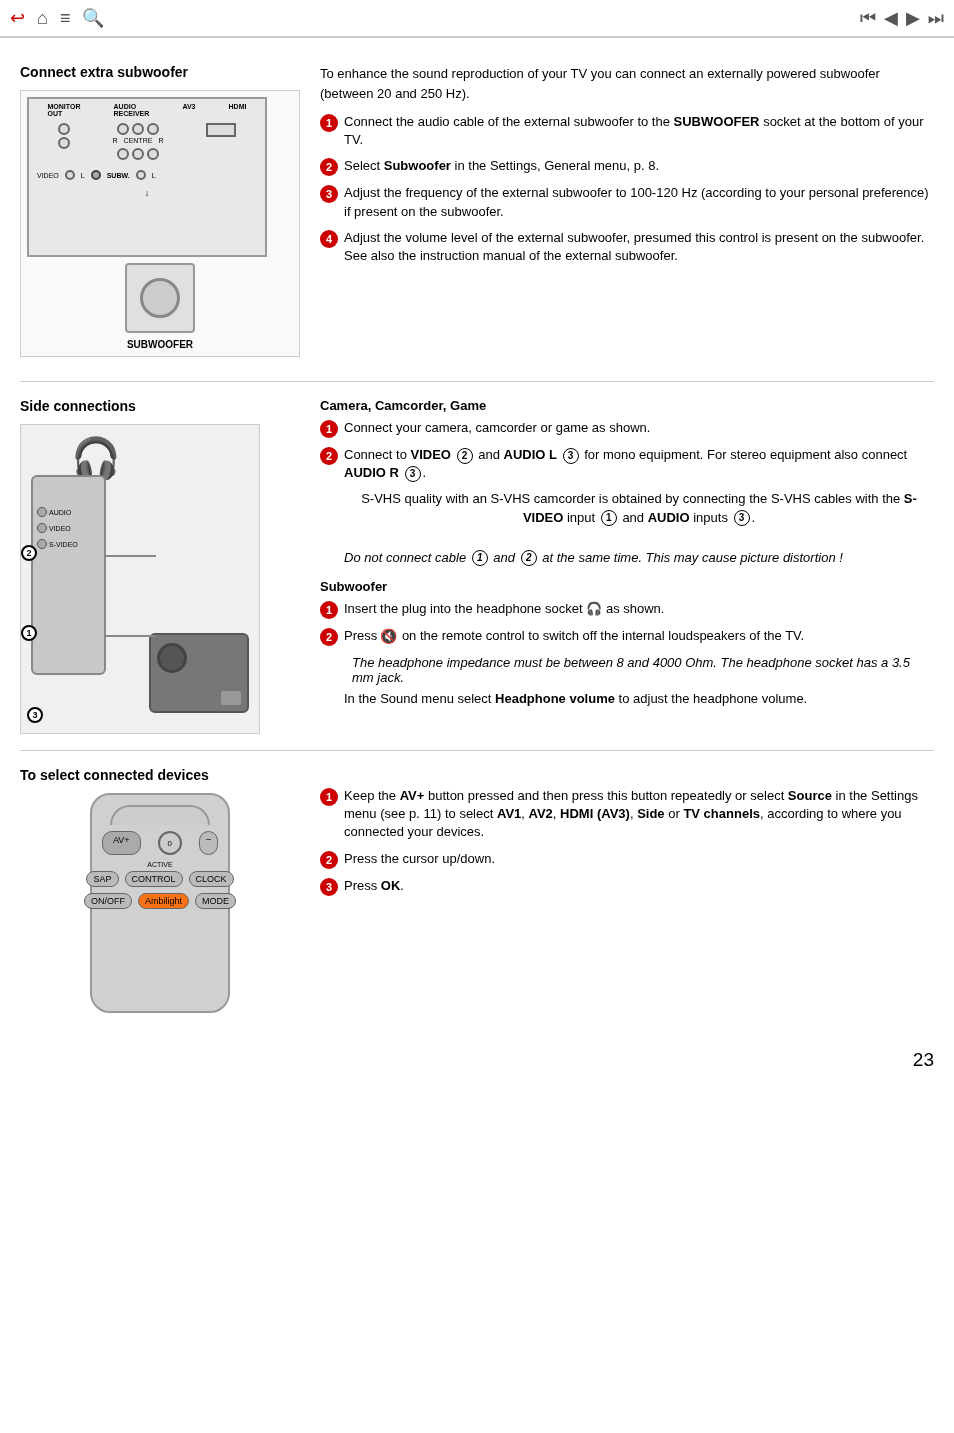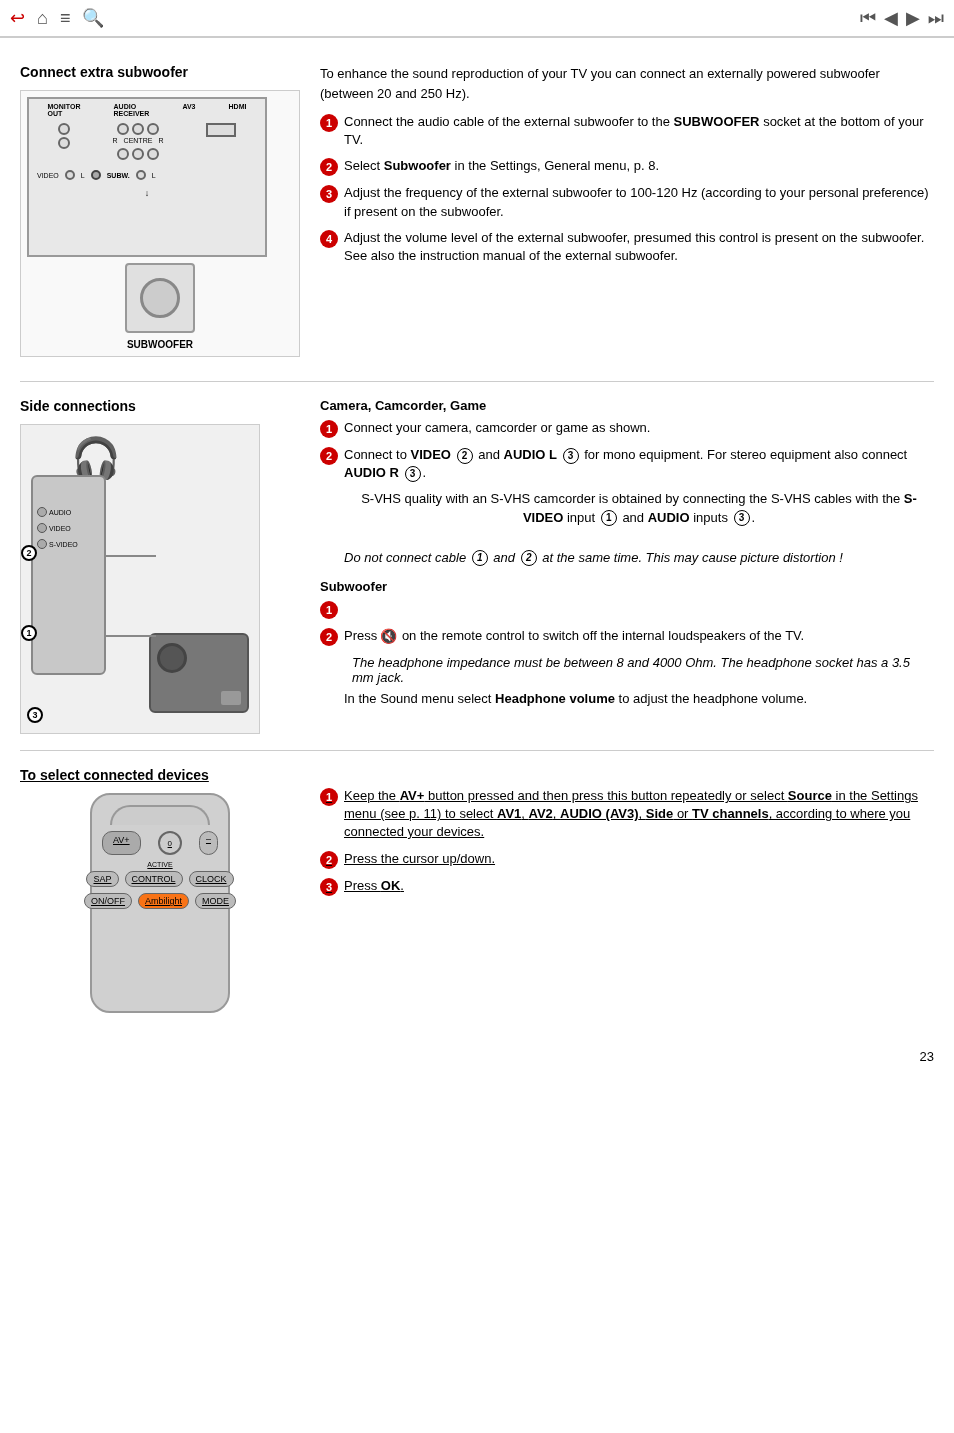--- a/index.html
+++ b/index.html
@@ -243,21 +243,21 @@
     .active-label {
       font-size: 7px;
       text-align: center;
       margin-bottom: 3px;
     }
 
     
     .page-footer {
       text-align: right;
       padding: 10px 20px;
-      font-size: 13px;
+      font-size: 19px;
     }
 
     
     .italic-note {
       font-style: italic;
       margin: 4px 0;
     }
 
     .mute-icon {
       display: inline-block;
@@ -425,33 +425,34 @@
       </div>
 
       <p class="item-text" style="margin-left:24px;margin-bottom:22px;text-align:center;">S-VHS quality with an S-VHS camcorder is obtained by connecting the S-VHS cables with the <b>S-VIDEO</b> input <span class="inline-num">1</span> and <b>AUDIO</b> inputs <span class="inline-num">3</span>.</p>
 
       <p class="item-text italic-note" style="margin-left:24px;margin-bottom:8px;"><i>Do not connect cable <span class="inline-num">1</span> and <span class="inline-num">2</span> at the same time. This may cause picture distortion !</i></p>
 
       <div class="sub-heading">Subwoofer</div>
 
       <div class="numbered-item">
         <span class="num-circle">1</span>
+        <span class="item-text">Insert the plug into the headphone socket 🎧 as shown.</span>
       </div>
 
       <div class="numbered-item">
         <span class="num-circle">2</span>
         <span class="item-text">Press <span class="mute-icon">🔇</span> on the remote control to switch off the internal loudspeakers of the TV.</span>
       </div>
 
       <p class="italic-note" style="margin-left:32px;margin-bottom:6px;"><i>The headphone impedance must be between 8 and 4000 Ohm. The headphone socket has a 3.5 mm jack.</i></p>
       <p style="margin-left:24px;">In the Sound menu select <b>Headphone volume</b> to adjust the headphone volume.</p>
     </div>
   </div>
 
-  <div class="section" style="border-bottom:none;text-decoration:underline;">
+  <div class="section" style="border-bottom:none;">
     <div class="section-left">
       <div class="section-title">To select connected devices</div>
 
       <div class="remote-container">
         <div class="remote-body">
 
           <div class="remote-top-curve"></div>
 
           <div class="remote-btn-row">
             <div class="remote-btn large">
@@ -494,21 +495,21 @@
           <div style="height:30px;"></div>
         </div>
       </div>
     </div>
 
     <div class="section-right">
       <div style="height:20px;"></div>
 
       <div class="numbered-item">
         <span class="num-circle">1</span>
-        <span class="item-text">Keep the <b>AV+</b> button pressed and then press this button repeatedly or select <b>Source</b> in the Settings menu (see p. 11) to select <b>AV1</b>, <b>AV2</b>, <b>AUDIO (AV3)</b>, <b>Side</b> or <b>TV channels</b>, according to where you connected your devices.</span>
+        <span class="item-text">Keep the <b>AV+</b> button pressed and then press this button repeatedly or select <b>Source</b> in the Settings menu (see p. 11) to select <b>AV1</b>, <b>AV2</b>, <b>HDMI (AV3)</b>, <b>Side</b> or <b>TV channels</b>, according to where you connected your devices.</span>
       </div>
 
       <div class="numbered-item">
         <span class="num-circle">2</span>
         <span class="item-text">Press the cursor up/down.</span>
       </div>
 
       <div class="numbered-item">
         <span class="num-circle">3</span>
         <span class="item-text">Press <b>OK</b>.</span>

